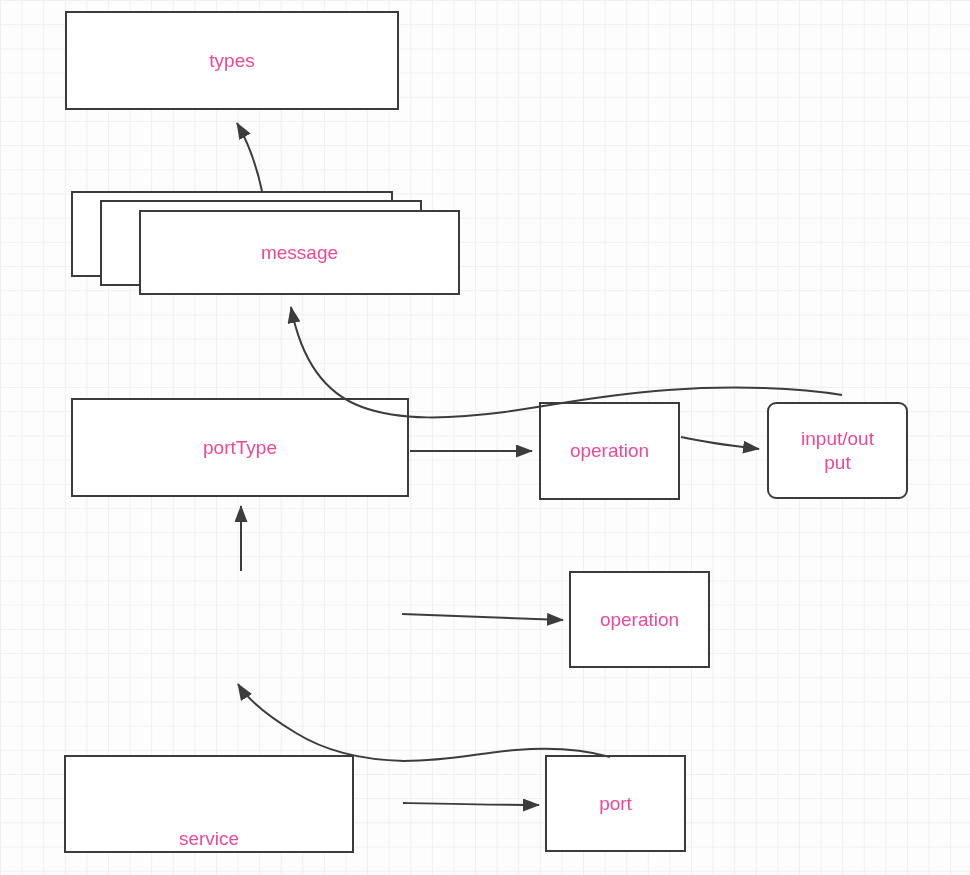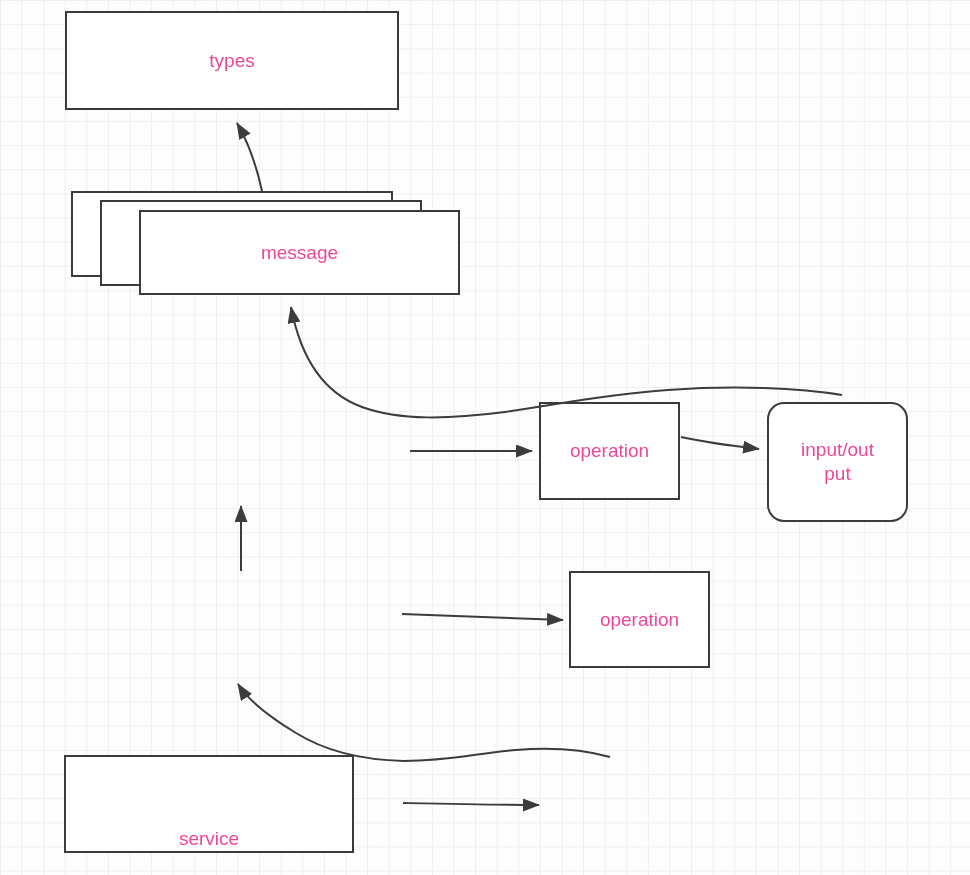--- a/index.html
+++ b/index.html
@@ -47,39 +47,45 @@
   <div class="node" style="left:65px;top:11px;width:334px;height:99px;">
     <span>types</span>
   </div>
 
   <div class="node" style="left:71px;top:191px;width:322px;height:86px;"></div>
   <div class="node" style="left:100px;top:200px;width:322px;height:86px;"></div>
   <div class="node" style="left:127px;top:210px;width:321px;height:85px;margin-left:12px;">
     <span>message</span>
   </div>
 
+  <div class="node" style="left:71px;top:398px;width:338px;height:99px;">
+    <span>portType</span>
+  </div>
 
   <div class="node" style="left:539px;top:402px;width:141px;height:98px;">
     <span>operation</span>
   </div>
 
-  <div class="node node--rounded" style="left:767px;top:402px;width:141px;height:120px;border-radius:17px;">
+  <div class="node node--rounded" style="left:767px;top:402px;width:141px;height:97px;">
     <span>input/out
 put</span>
   </div>
 
 
   <div class="node" style="left:569px;top:571px;width:141px;height:97px;">
     <span>operation</span>
   </div>
 
   <div class="node" style="left:64px;top:755px;width:290px;height:98px;align-items:flex-end;">
     <span>service</span>
   </div>
 
+  <div class="node" style="left:545px;top:755px;width:141px;height:97px;">
+    <span>port</span>
+  </div>
 
   <svg class="edges" width="970" height="875" viewBox="0 0 970 875">
     <defs>
       <marker id="arrow" markerUnits="userSpaceOnUse" markerWidth="20" markerHeight="14" refX="16" refY="6.5" orient="auto">
         <path d="M0,0 L17,6.5 L0,13 Z" fill="#3c3c3c"></path>
       </marker>
     </defs>
     <g fill="none" stroke="#3c3c3c" stroke-width="2">
       <path d="M 262 191 C 257 168 248 142 237 123" marker-end="url(#arrow)"></path>
       <path d="M 842 395 C 800 388 735 385 668 390 C 600 395 560 404 505 412 C 450 419 400 421 362 407 C 318 391 299 349 291 307" marker-end="url(#arrow)"></path>

